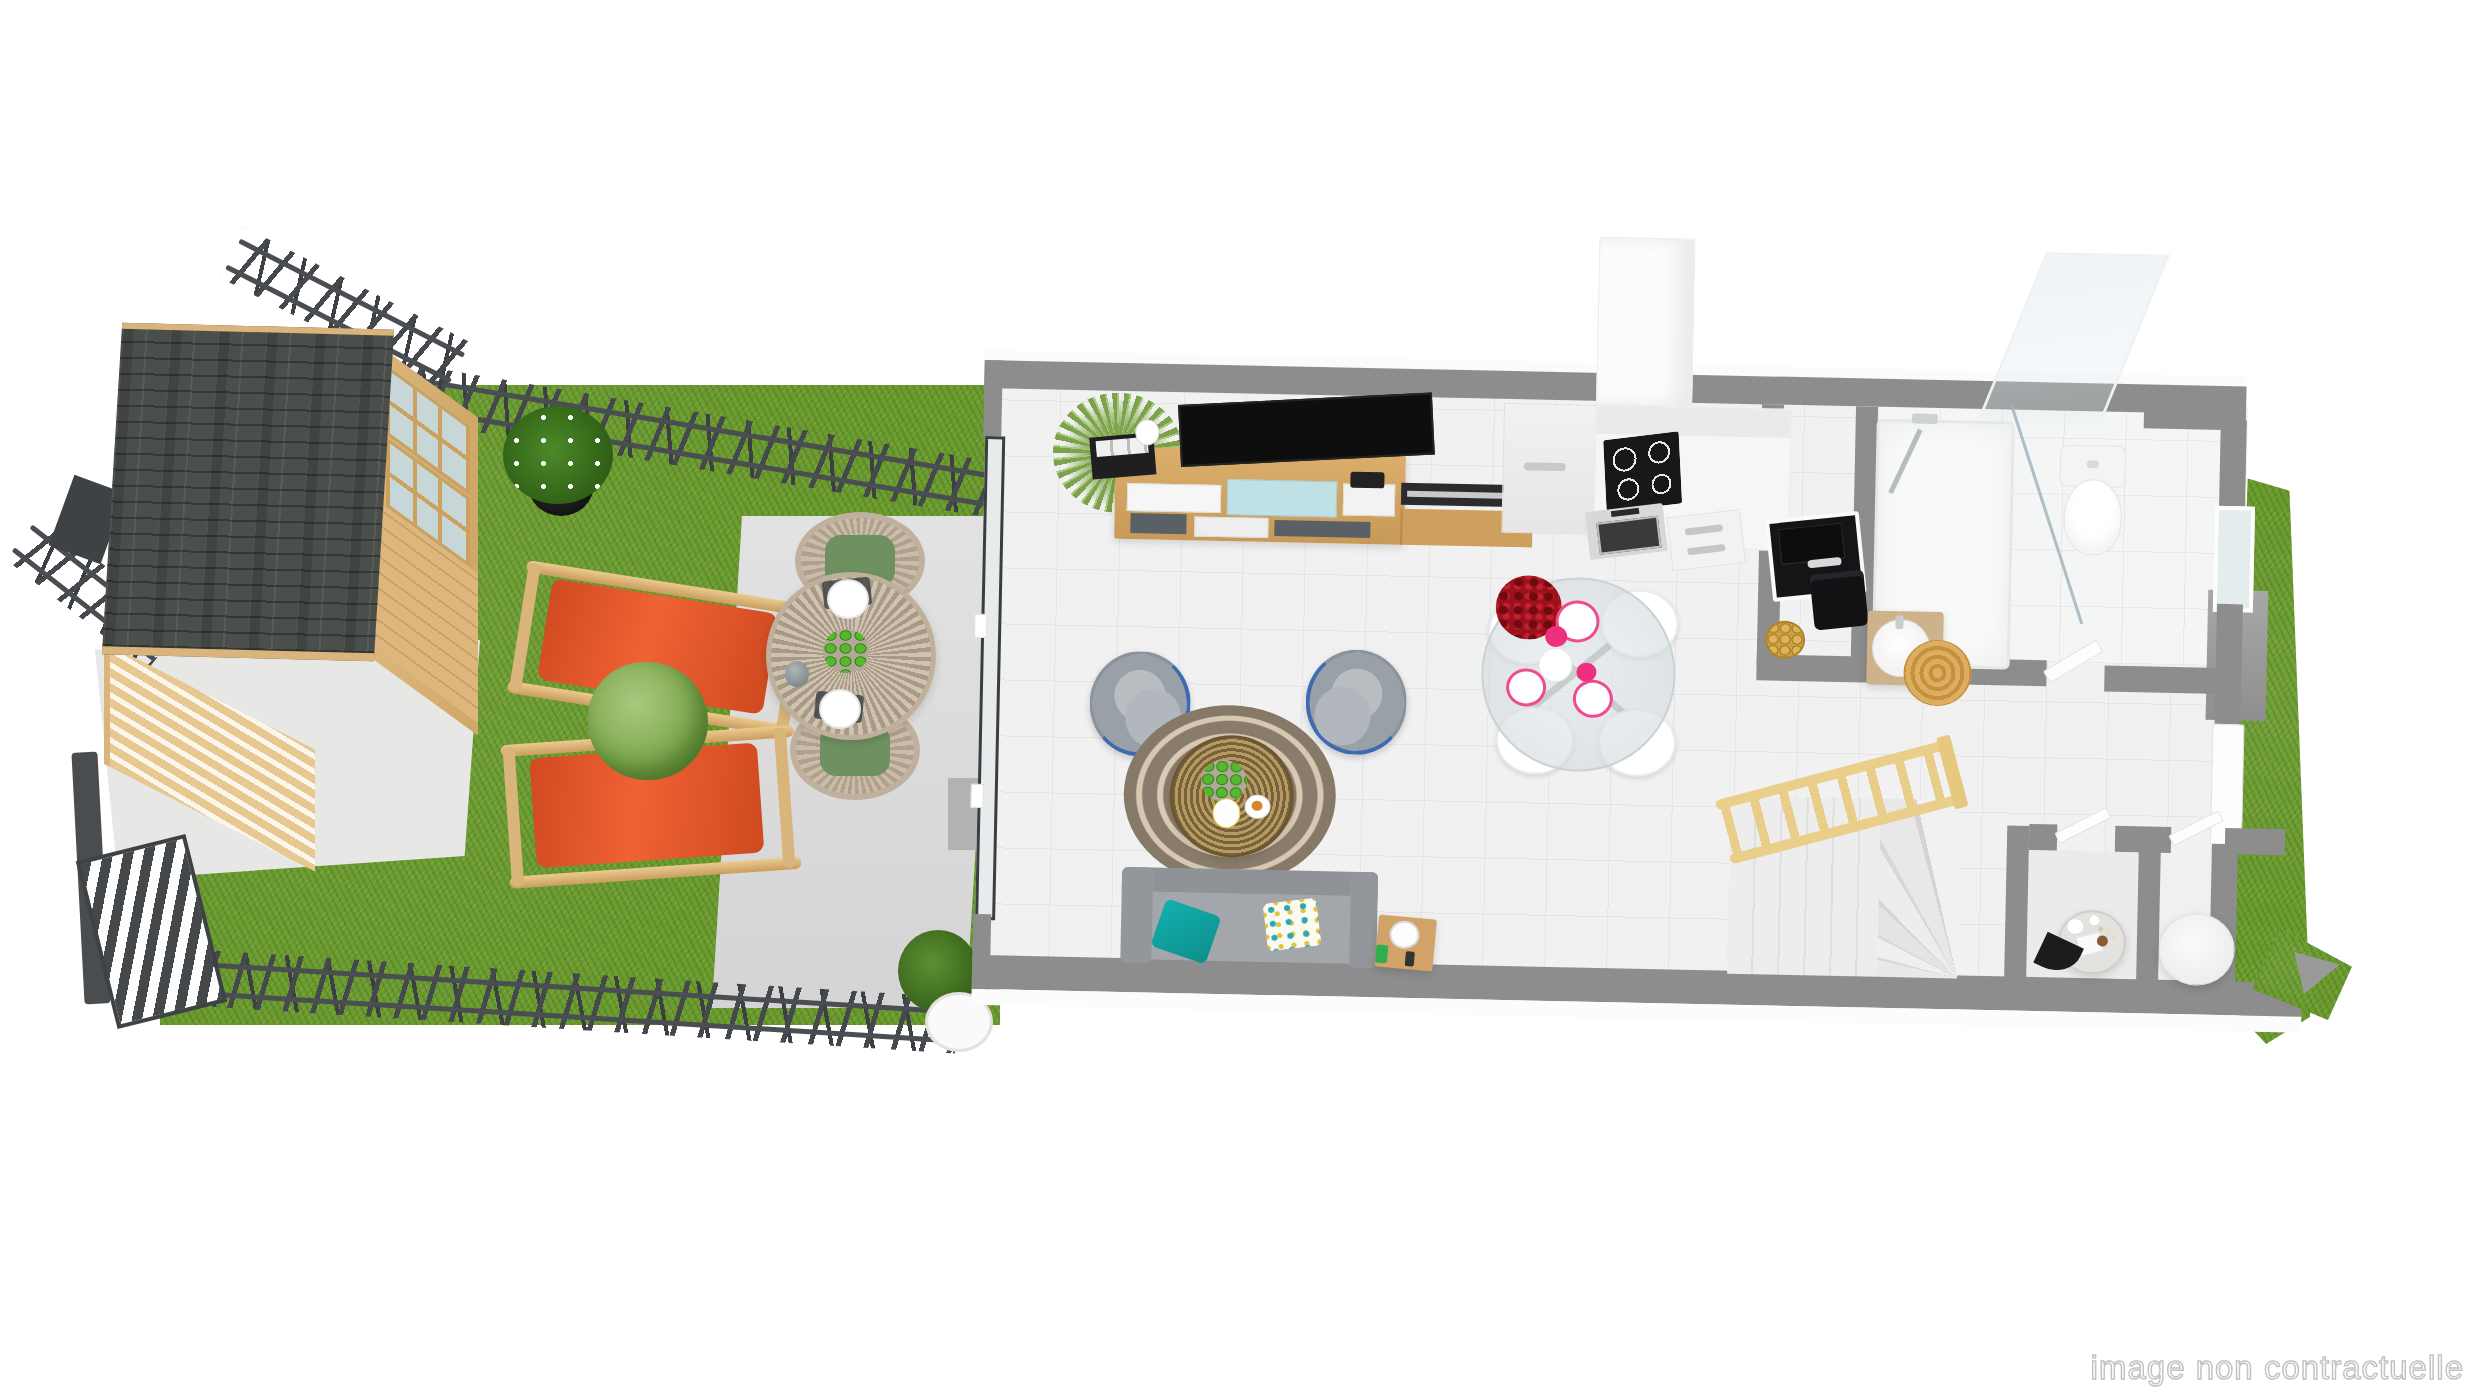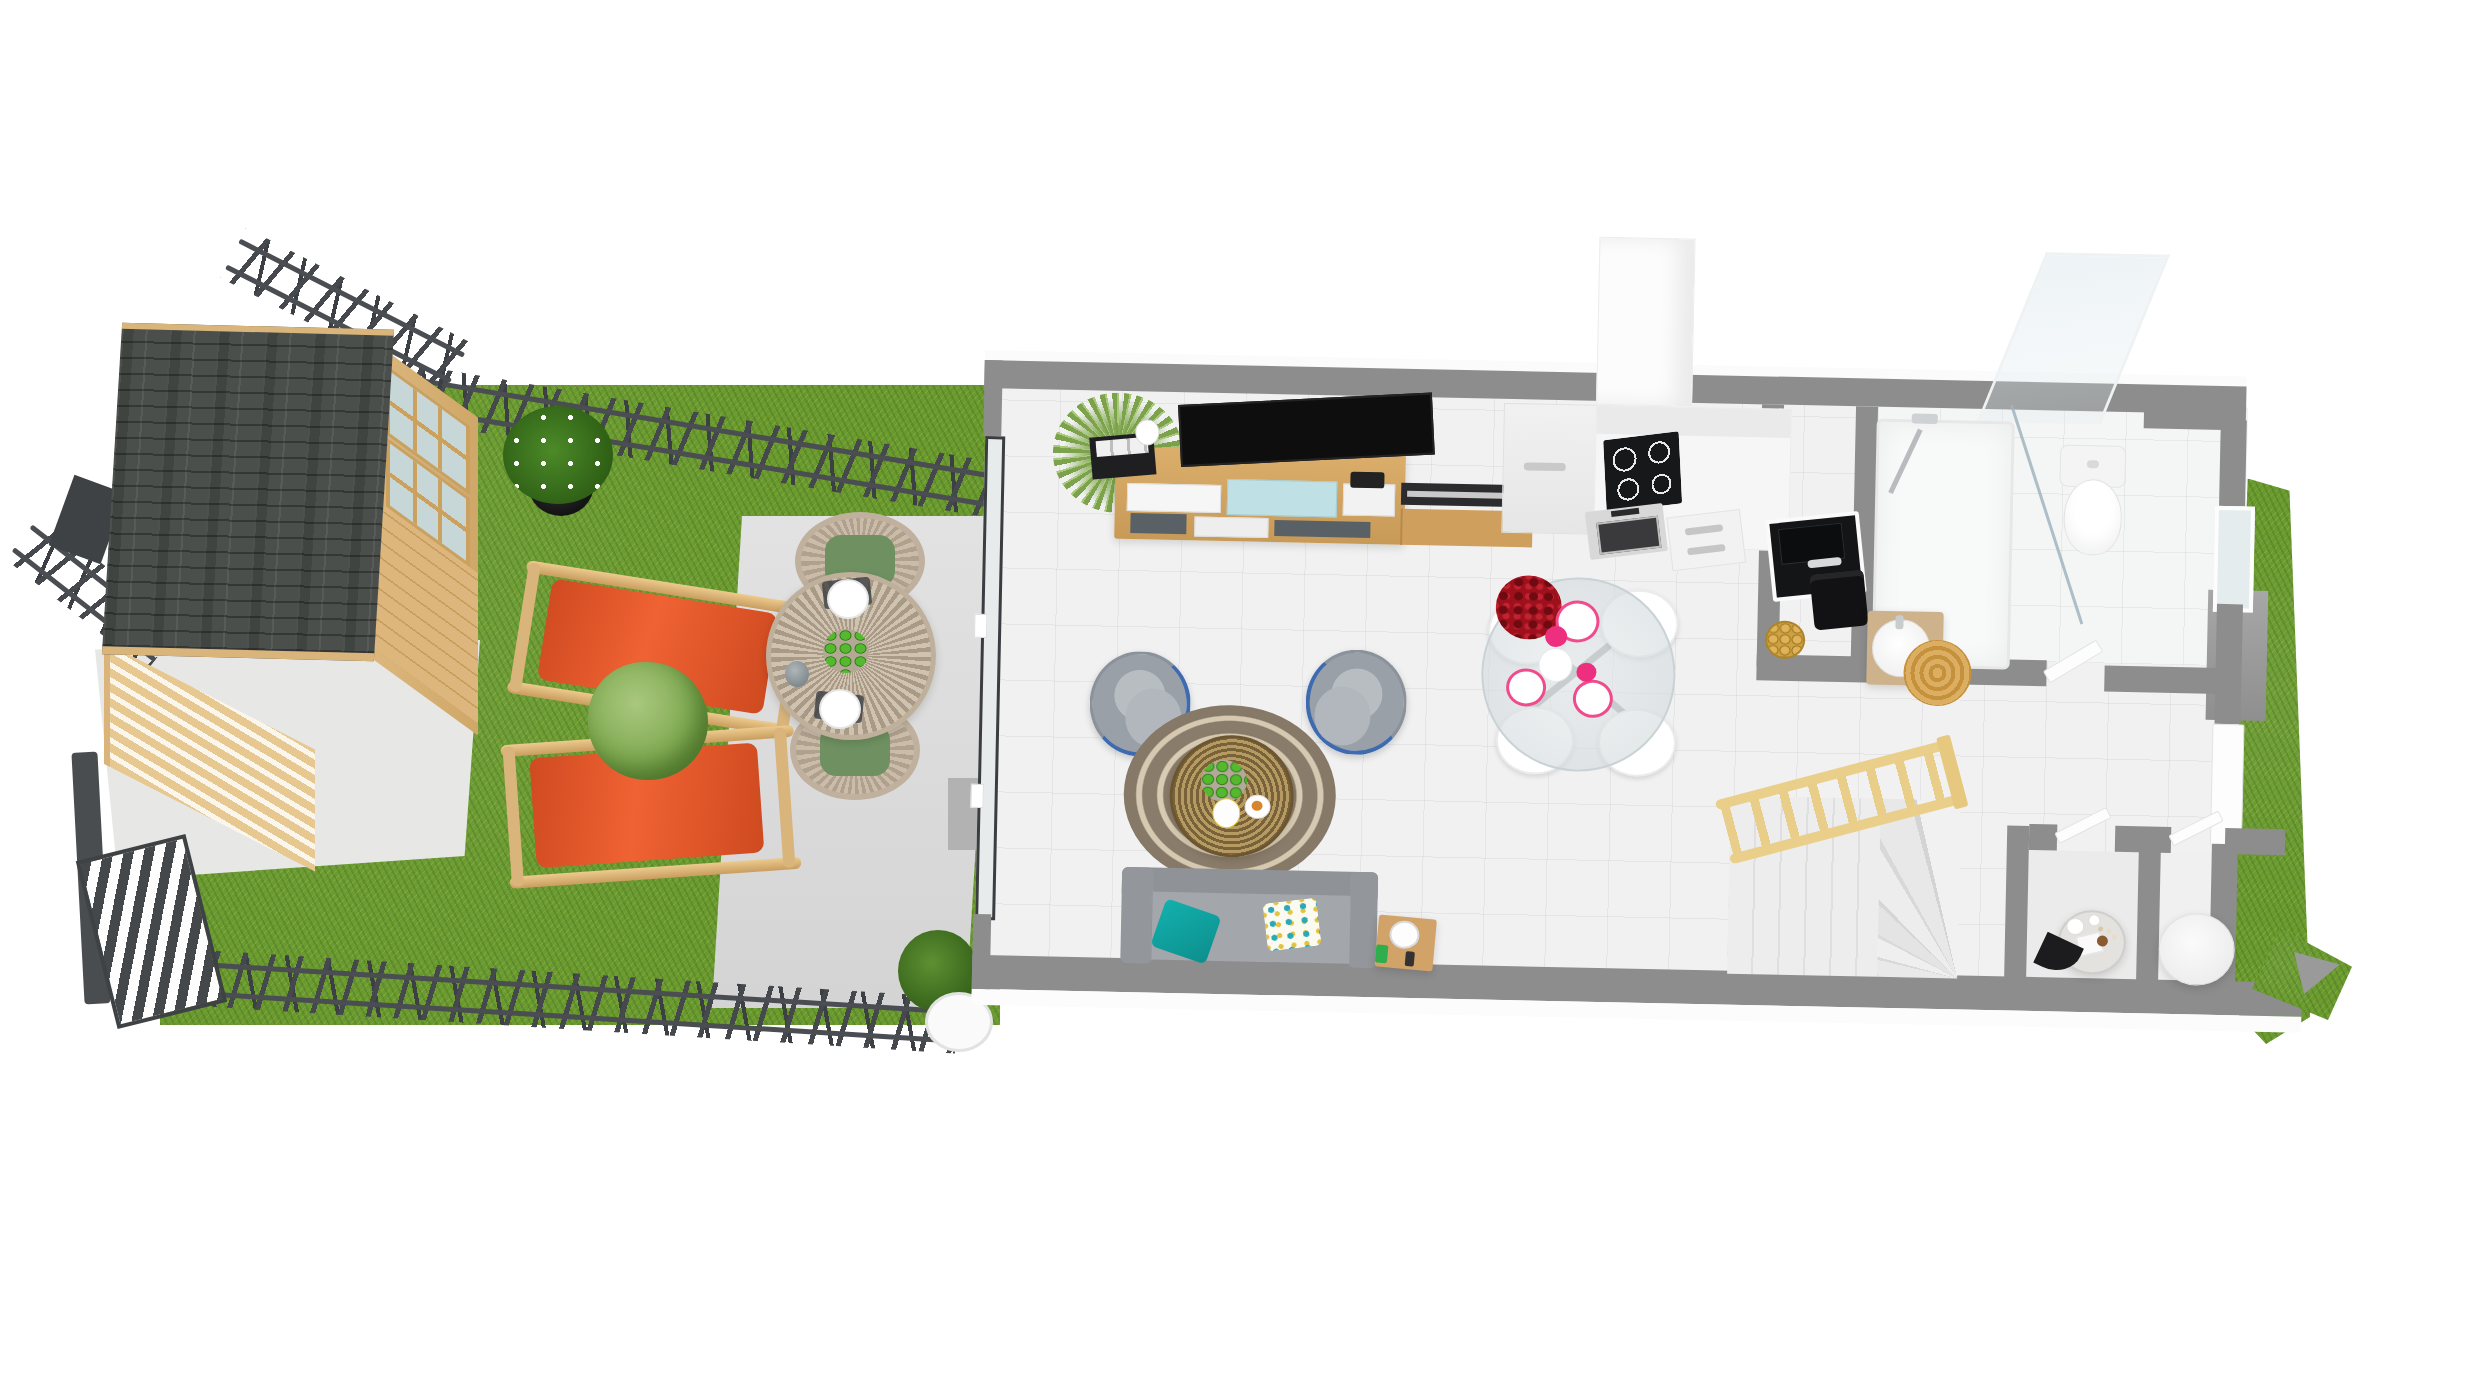--- a/index.html
+++ b/index.html
@@ -323,13 +323,14 @@
     <div class="abs" style="left:1066px;top:564px;width:40px;height:34px;background:#1c1c1e;border-radius:0 0 75% 0;transform:rotate(24deg)"></div>
     <div class="abs" style="left:1124px;top:560px;width:11px;height:11px;border-radius:50%;background:#8a5a30;
                 box-shadow:6px -10px 0 -3px #e8dcc8,12px -4px 0 -3px #e8dcc8,-2px -12px 0 -3px #d8c7a8"></div>
     <div class="abs sh" style="left:1186px;top:536px;width:74px;height:70px;border-radius:50%;border:1px solid #e2e2e2;
                 background:radial-gradient(circle at 45% 40%,#fbfbfb,#e8e8e8)"></div>
   </div>
 
   <div class="abs grass" style="left:2252px;top:928px;width:100px;height:92px;clip-path:polygon(28% 0,100% 42%,76% 100%,0 66%)"></div>
   <div class="abs" style="left:2294px;top:952px;width:46px;height:42px;background:#9a9a9a;clip-path:polygon(0 0,100% 30%,22% 100%)"></div>
 
+  <div class="watermark">image non contractuelle</div>
 </div>
 
 </body></html>

